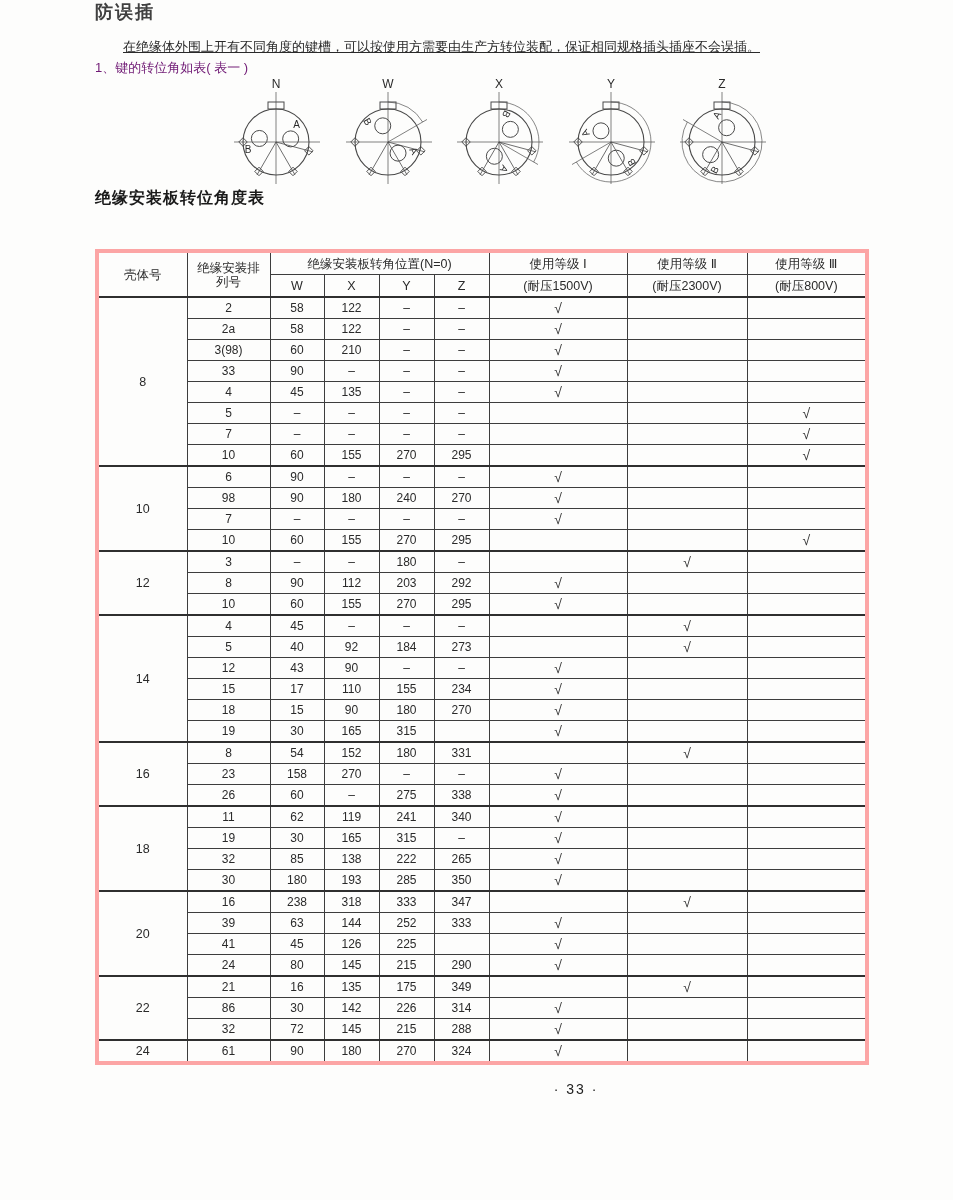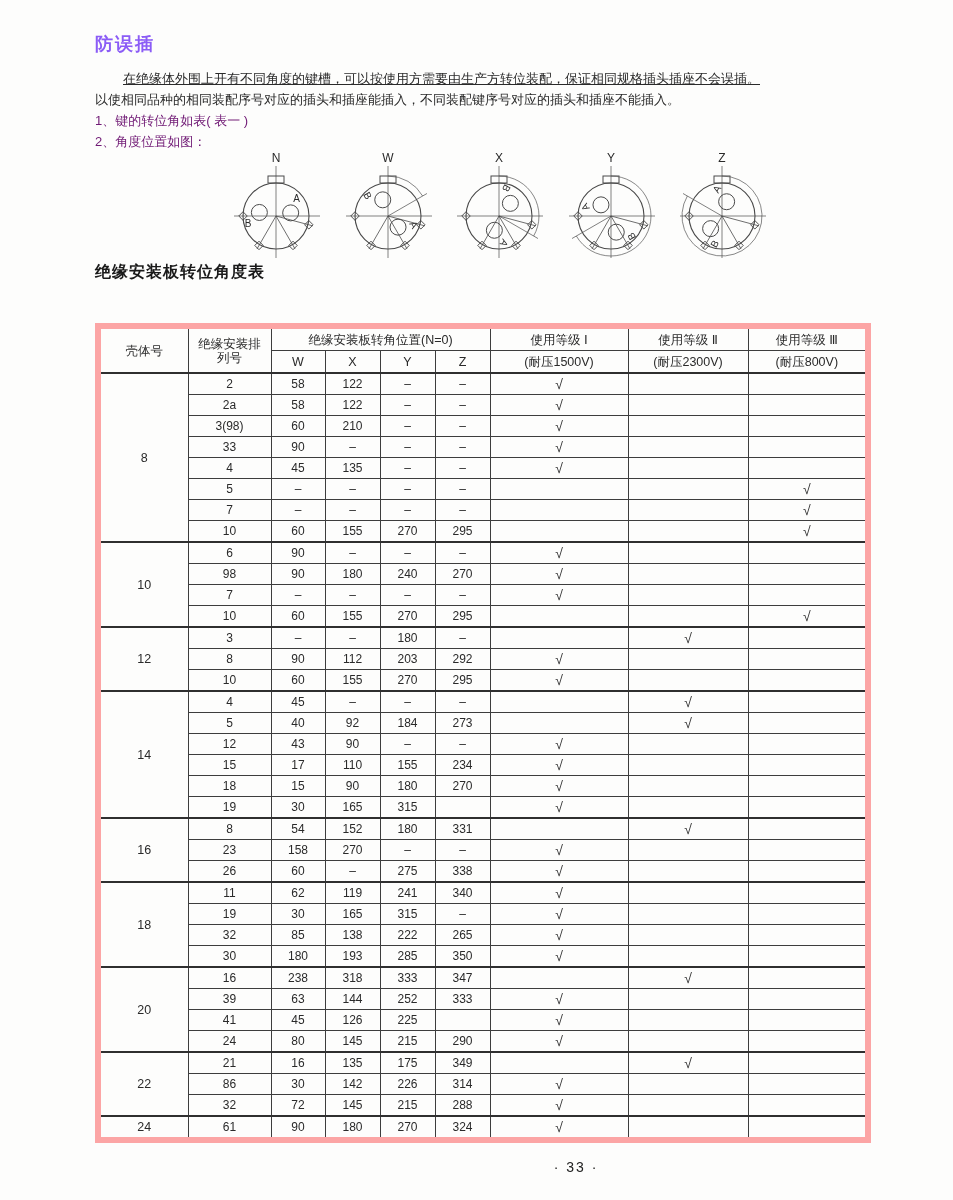--- a/index.html
+++ b/index.html
@@ -7,39 +7,39 @@
     width:953px;height:1200px;
     background:#fdfdfc;
     font-family:"Liberation Sans", sans-serif;
     color:#262626;
     -webkit-font-smoothing:antialiased;
   }
   .page{position:relative;width:953px;height:1200px;overflow:hidden;}
   .content{margin-left:95px;width:772px;}
   h1.doc-title{
     font-size:18px;font-weight:bold;letter-spacing:2px;
-    margin:0;padding-top:32px;color:#8b5cf6;
+    margin:0;color:#404040;
   }
   .intro{font-size:13px;line-height:21px;margin:0;color:#2a2a2a;}
   .intro.first{margin-top:12px;padding-left:28px;text-decoration:underline;}
   .listline{font-size:13px;line-height:21px;margin:0;color:#701a75;}
   .diagrams{
     margin-left:130px;width:548px;
     display:flex;justify-content:space-between;
     margin-top:0px;height:110px;
   }
   .diagram{width:102px;height:110px;}
   h2.table-title{
     font-size:16px;font-weight:bold;letter-spacing:1px;
     margin:0 0 6px 0;color:#1a1a1a;
   }
   table.angle-table{
     border-collapse:collapse;table-layout:fixed;
     width:770px;font-size:12px;color:#2a2a2a;
-    border:6px solid #fca5a5;
+    border:4px solid #fca5a5;
     margin-top:40px;
   }
   .angle-table th,.angle-table td{
     border:1px solid #3d3d3d;
     text-align:center;vertical-align:middle;
     padding:0;height:20px;line-height:14px;
     font-weight:normal;overflow:hidden;white-space:nowrap;
   }
   .angle-table thead th{height:21px;font-size:12.5px;}
   .angle-table tr.group-start td{border-top:2px solid #2f2f2f;}
@@ -52,23 +52,21 @@
   }
   svg text{font-family:"Liberation Sans", sans-serif;}
 </style>
 </head>
 <body>
 
 <div class="page">
   <div class="content">
     <h1 class="doc-title">防误插</h1>
     <p class="intro first">在绝缘体外围上开有不同角度的键槽，可以按使用方需要由生产方转位装配，保证相同规格插头插座不会误插。</p>
-    <p class="intro">以使相同品种的相同装配序号对应的插头和插座能插入，不同装配键序号对应的插头和插座不能插入。</p>
     <p class="listline">1、键的转位角如表( 表一 )</p>
-    <p class="listline">2、角度位置如图：</p>
 
     <div class="diagrams" id="diagrams">
         <div class="diagram"><svg viewBox="0 0 102 110" width="102" height="110">
             <text x="51" y="10" text-anchor="middle" font-size="12" fill="#2a2a2a">N</text>
             <line x1="51" y1="14" x2="51" y2="106" stroke="#4a4a4a" stroke-width="0.7"></line>
             <line x1="9" y1="64" x2="95" y2="64" stroke="#4a4a4a" stroke-width="0.7"></line>
             <circle cx="51" cy="64" r="33" fill="none" stroke="#4a4a4a" stroke-width="1.1"></circle>
             <rect x="43" y="24" width="16" height="7" fill="none" stroke="#4a4a4a" stroke-width="1"></rect>
             <rect x="15" y="61" width="6" height="6" fill="none" stroke="#4a4a4a" stroke-width="0.9" transform="rotate(45 18 64)"></rect>
             <line x1="51" y1="64" x2="87.70518139898459" y2="73.8351237138958" stroke="#4a4a4a" stroke-width="0.8"></line>

